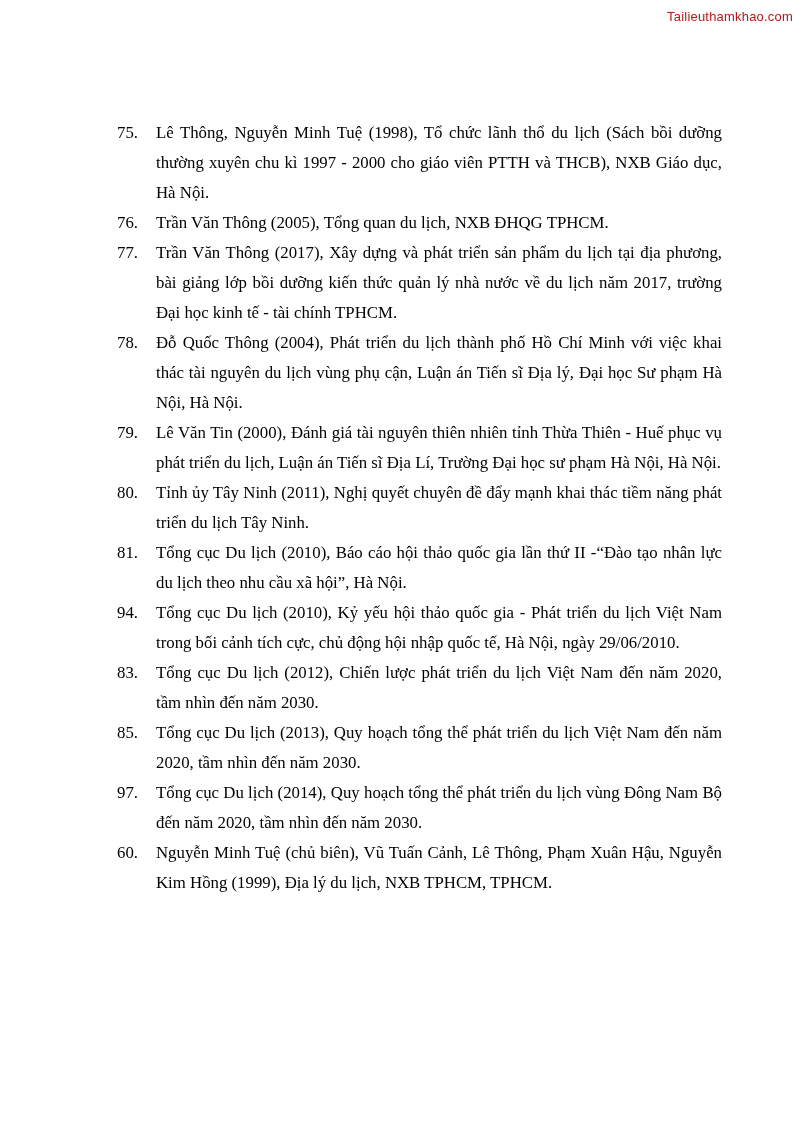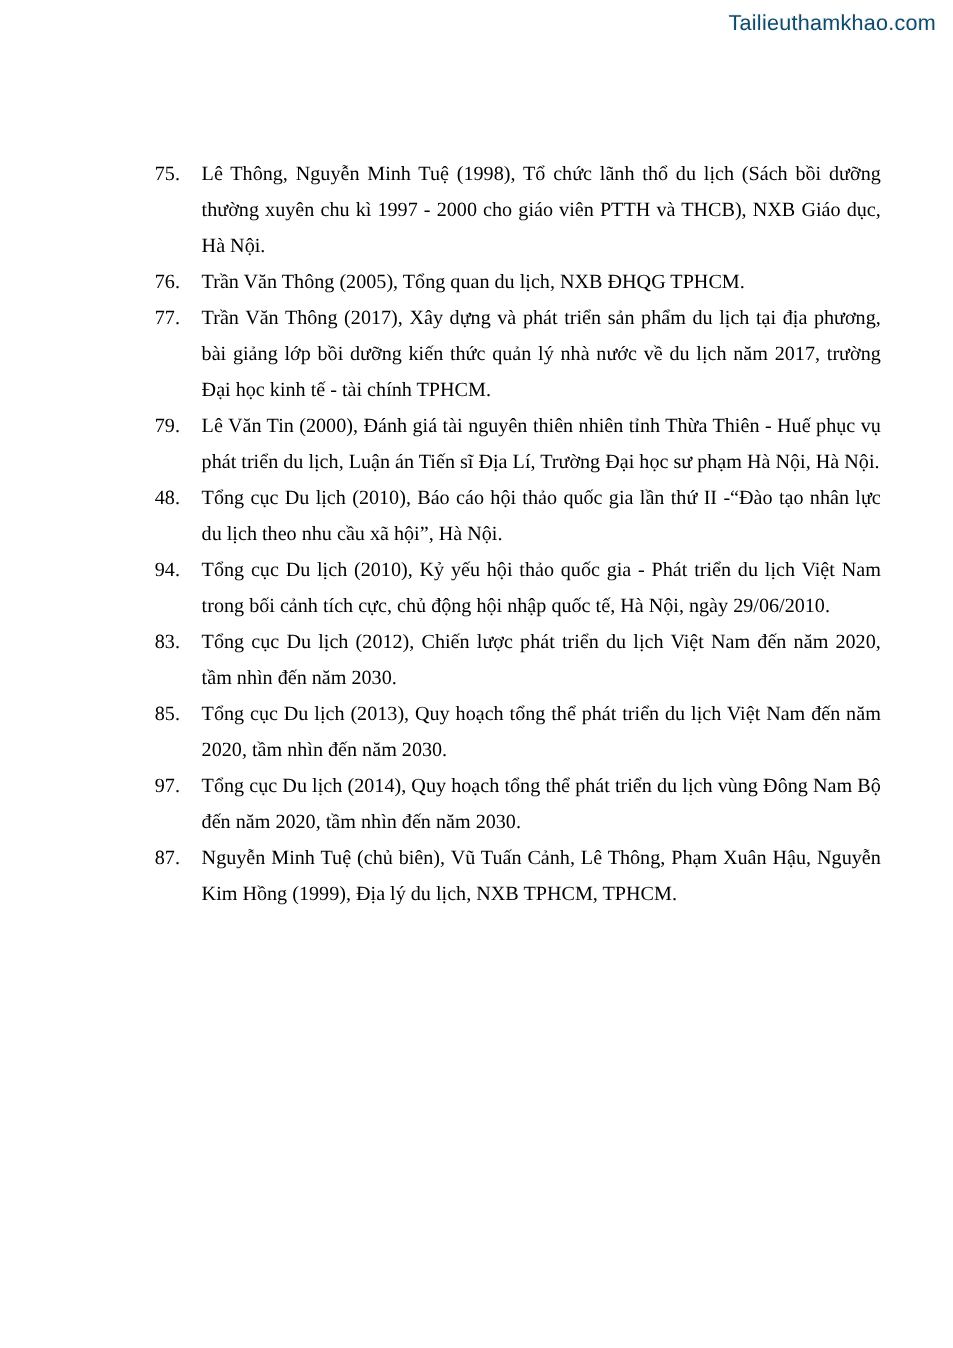--- a/index.html
+++ b/index.html
@@ -12,33 +12,33 @@
     width: 794px;
     height: 1123px;
     background: #ffffff;
     overflow: hidden;
     font-family: "Liberation Serif", "DejaVu Serif", serif;
     color: #000000;
   }
   .watermark {
     position: absolute;
     top: 9px;
-    right: 14px;
+    right: 1px;
     font-family: "Liberation Sans", "DejaVu Sans", sans-serif;
-    font-size: 18px;
-    color: #0c4a6e;
+    font-size: 13px;
+    color: #b91c1c;
     text-shadow: 1px 1px 0 #ffffff, -1px -1px 0 #efefef;
     letter-spacing: 0.2px;
   }
   .ref-list {
     position: absolute;
     top: 114px;
     left: 113px;
     width: 605px;
-    margin: 16px;
+    margin: 4px;
     padding: 0;
     list-style: none;
     font-size: 16.8px;
     line-height: 30px;
   }
   .ref-item {
     position: relative;
     padding-left: 39px;
     margin: 0;
     text-align: justify;
@@ -59,21 +59,23 @@
 </head>
 <body>
 
 <div class="page">
   <div class="watermark">Tailieuthamkhao.com</div>
 
   <ol class="ref-list" id="ref-list">
       <li class="ref-item"><span class="ref-num">75.</span><span class="seg-regular">Lê Thông, Nguyễn Minh Tuệ (1998), </span><span class="seg-italic">Tổ chức lãnh thổ du lịch</span><span class="seg-regular"> (Sách bồi dưỡng thường xuyên chu kì 1997 - 2000 cho giáo viên PTTH và THCB), NXB Giáo dục, Hà Nội.</span></li>
       <li class="ref-item"><span class="ref-num">76.</span><span class="seg-regular">Trần Văn Thông (2005), </span><span class="seg-italic">Tổng quan du lịch</span><span class="seg-regular">, NXB ĐHQG TPHCM.</span></li>
       <li class="ref-item"><span class="ref-num">77.</span><span class="seg-regular">Trần Văn Thông (2017), </span><span class="seg-italic">Xây dựng và phát triển sản phẩm du lịch tại địa phương,</span><span class="seg-regular"> bài giảng lớp bồi dưỡng kiến thức quản lý nhà nước về du lịch năm 2017, trường Đại học kinh tế - tài chính TPHCM.</span></li>
+      <li class="ref-item"><span class="ref-num">78.</span><span class="seg-regular">Đỗ Quốc Thông (2004), </span><span class="seg-italic">Phát triển du lịch thành phố Hồ Chí Minh với việc khai thác tài nguyên du lịch vùng phụ cận</span><span class="seg-regular">, Luận án Tiến sĩ Địa lý, Đại học Sư phạm Hà Nội, Hà Nội.</span></li>
       <li class="ref-item"><span class="ref-num">79.</span><span class="seg-regular">Lê Văn Tin (2000), </span><span class="seg-italic">Đánh giá tài nguyên thiên nhiên tỉnh Thừa Thiên - Huế phục vụ phát triển du lịch</span><span class="seg-regular">, Luận án Tiến sĩ Địa Lí, Trường Đại học sư phạm Hà Nội, Hà Nội.</span></li>
-      <li class="ref-item"><span class="ref-num">48.</span><span class="seg-regular">Tổng cục Du lịch (2010), Báo cáo hội thảo quốc gia lần thứ II -“</span><span class="seg-italic">Đào tạo nhân lực du lịch theo nhu cầu xã hội</span><span class="seg-regular">”, Hà Nội.</span></li>
+      <li class="ref-item"><span class="ref-num">80.</span><span class="seg-regular">Tỉnh ủy Tây Ninh (2011), </span><span class="seg-italic">Nghị quyết chuyên đề đẩy mạnh khai thác tiềm năng phát triển du lịch Tây Ninh.</span></li>
+      <li class="ref-item"><span class="ref-num">81.</span><span class="seg-regular">Tổng cục Du lịch (2010), Báo cáo hội thảo quốc gia lần thứ II -“</span><span class="seg-italic">Đào tạo nhân lực du lịch theo nhu cầu xã hội</span><span class="seg-regular">”, Hà Nội.</span></li>
       <li class="ref-item"><span class="ref-num">94.</span><span class="seg-regular">Tổng cục Du lịch (2010), Kỷ yếu hội thảo quốc gia - </span><span class="seg-italic">Phát triển du lịch Việt Nam trong bối cảnh tích cực, chủ động hội nhập quốc tế</span><span class="seg-regular">, Hà Nội, ngày 29/06/2010.</span></li>
       <li class="ref-item"><span class="ref-num">83.</span><span class="seg-regular">Tổng cục Du lịch (2012), </span><span class="seg-italic">Chiến lược phát triển du lịch Việt Nam đến năm 2020, tầm nhìn đến năm 2030.</span></li>
       <li class="ref-item"><span class="ref-num">85.</span><span class="seg-regular">Tổng cục Du lịch (2013), </span><span class="seg-italic">Quy hoạch tổng thể phát triển du lịch Việt Nam đến năm 2020, tầm nhìn đến năm 2030.</span></li>
       <li class="ref-item"><span class="ref-num">97.</span><span class="seg-regular">Tổng cục Du lịch (2014), </span><span class="seg-italic">Quy hoạch tổng thể phát triển du lịch vùng Đông Nam Bộ đến năm 2020, tầm nhìn đến năm 2030.</span></li>
-      <li class="ref-item"><span class="ref-num">87.</span><span class="seg-regular">Nguyễn Minh Tuệ (chủ biên), Vũ Tuấn Cảnh, Lê Thông, Phạm Xuân Hậu, Nguyễn Kim Hồng (1999), </span><span class="seg-italic">Địa lý du lịch</span><span class="seg-regular">, NXB TPHCM, TPHCM.</span></li>
+      <li class="ref-item"><span class="ref-num">60.</span><span class="seg-regular">Nguyễn Minh Tuệ (chủ biên), Vũ Tuấn Cảnh, Lê Thông, Phạm Xuân Hậu, Nguyễn Kim Hồng (1999), </span><span class="seg-italic">Địa lý du lịch</span><span class="seg-regular">, NXB TPHCM, TPHCM.</span></li>
     </ol>
 </div>
 
 </body></html>

